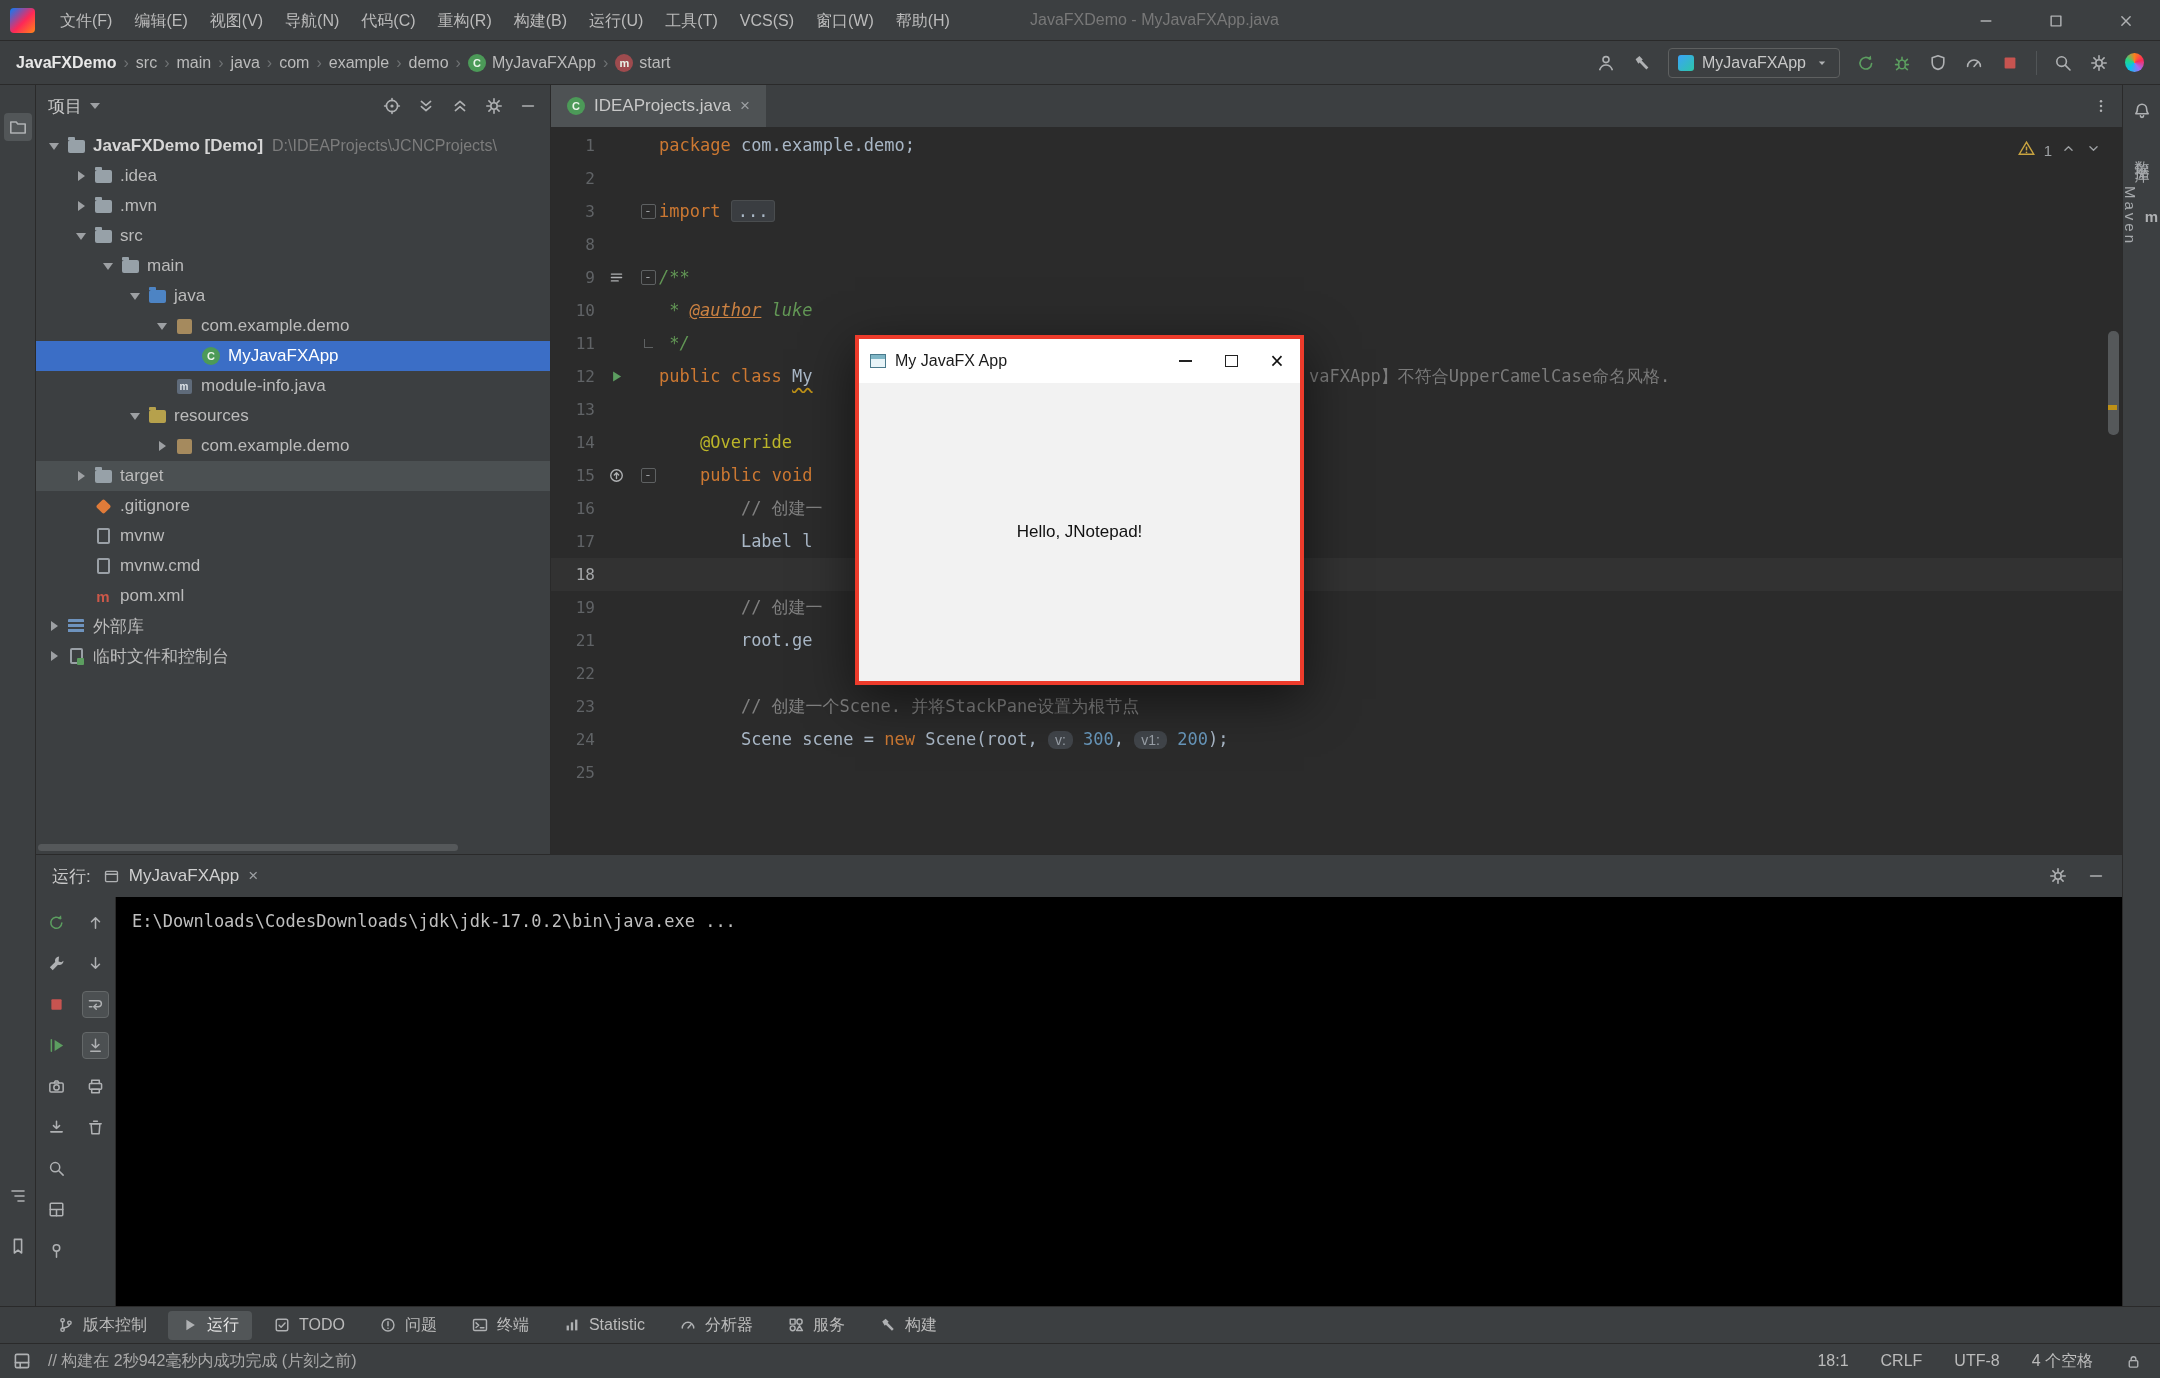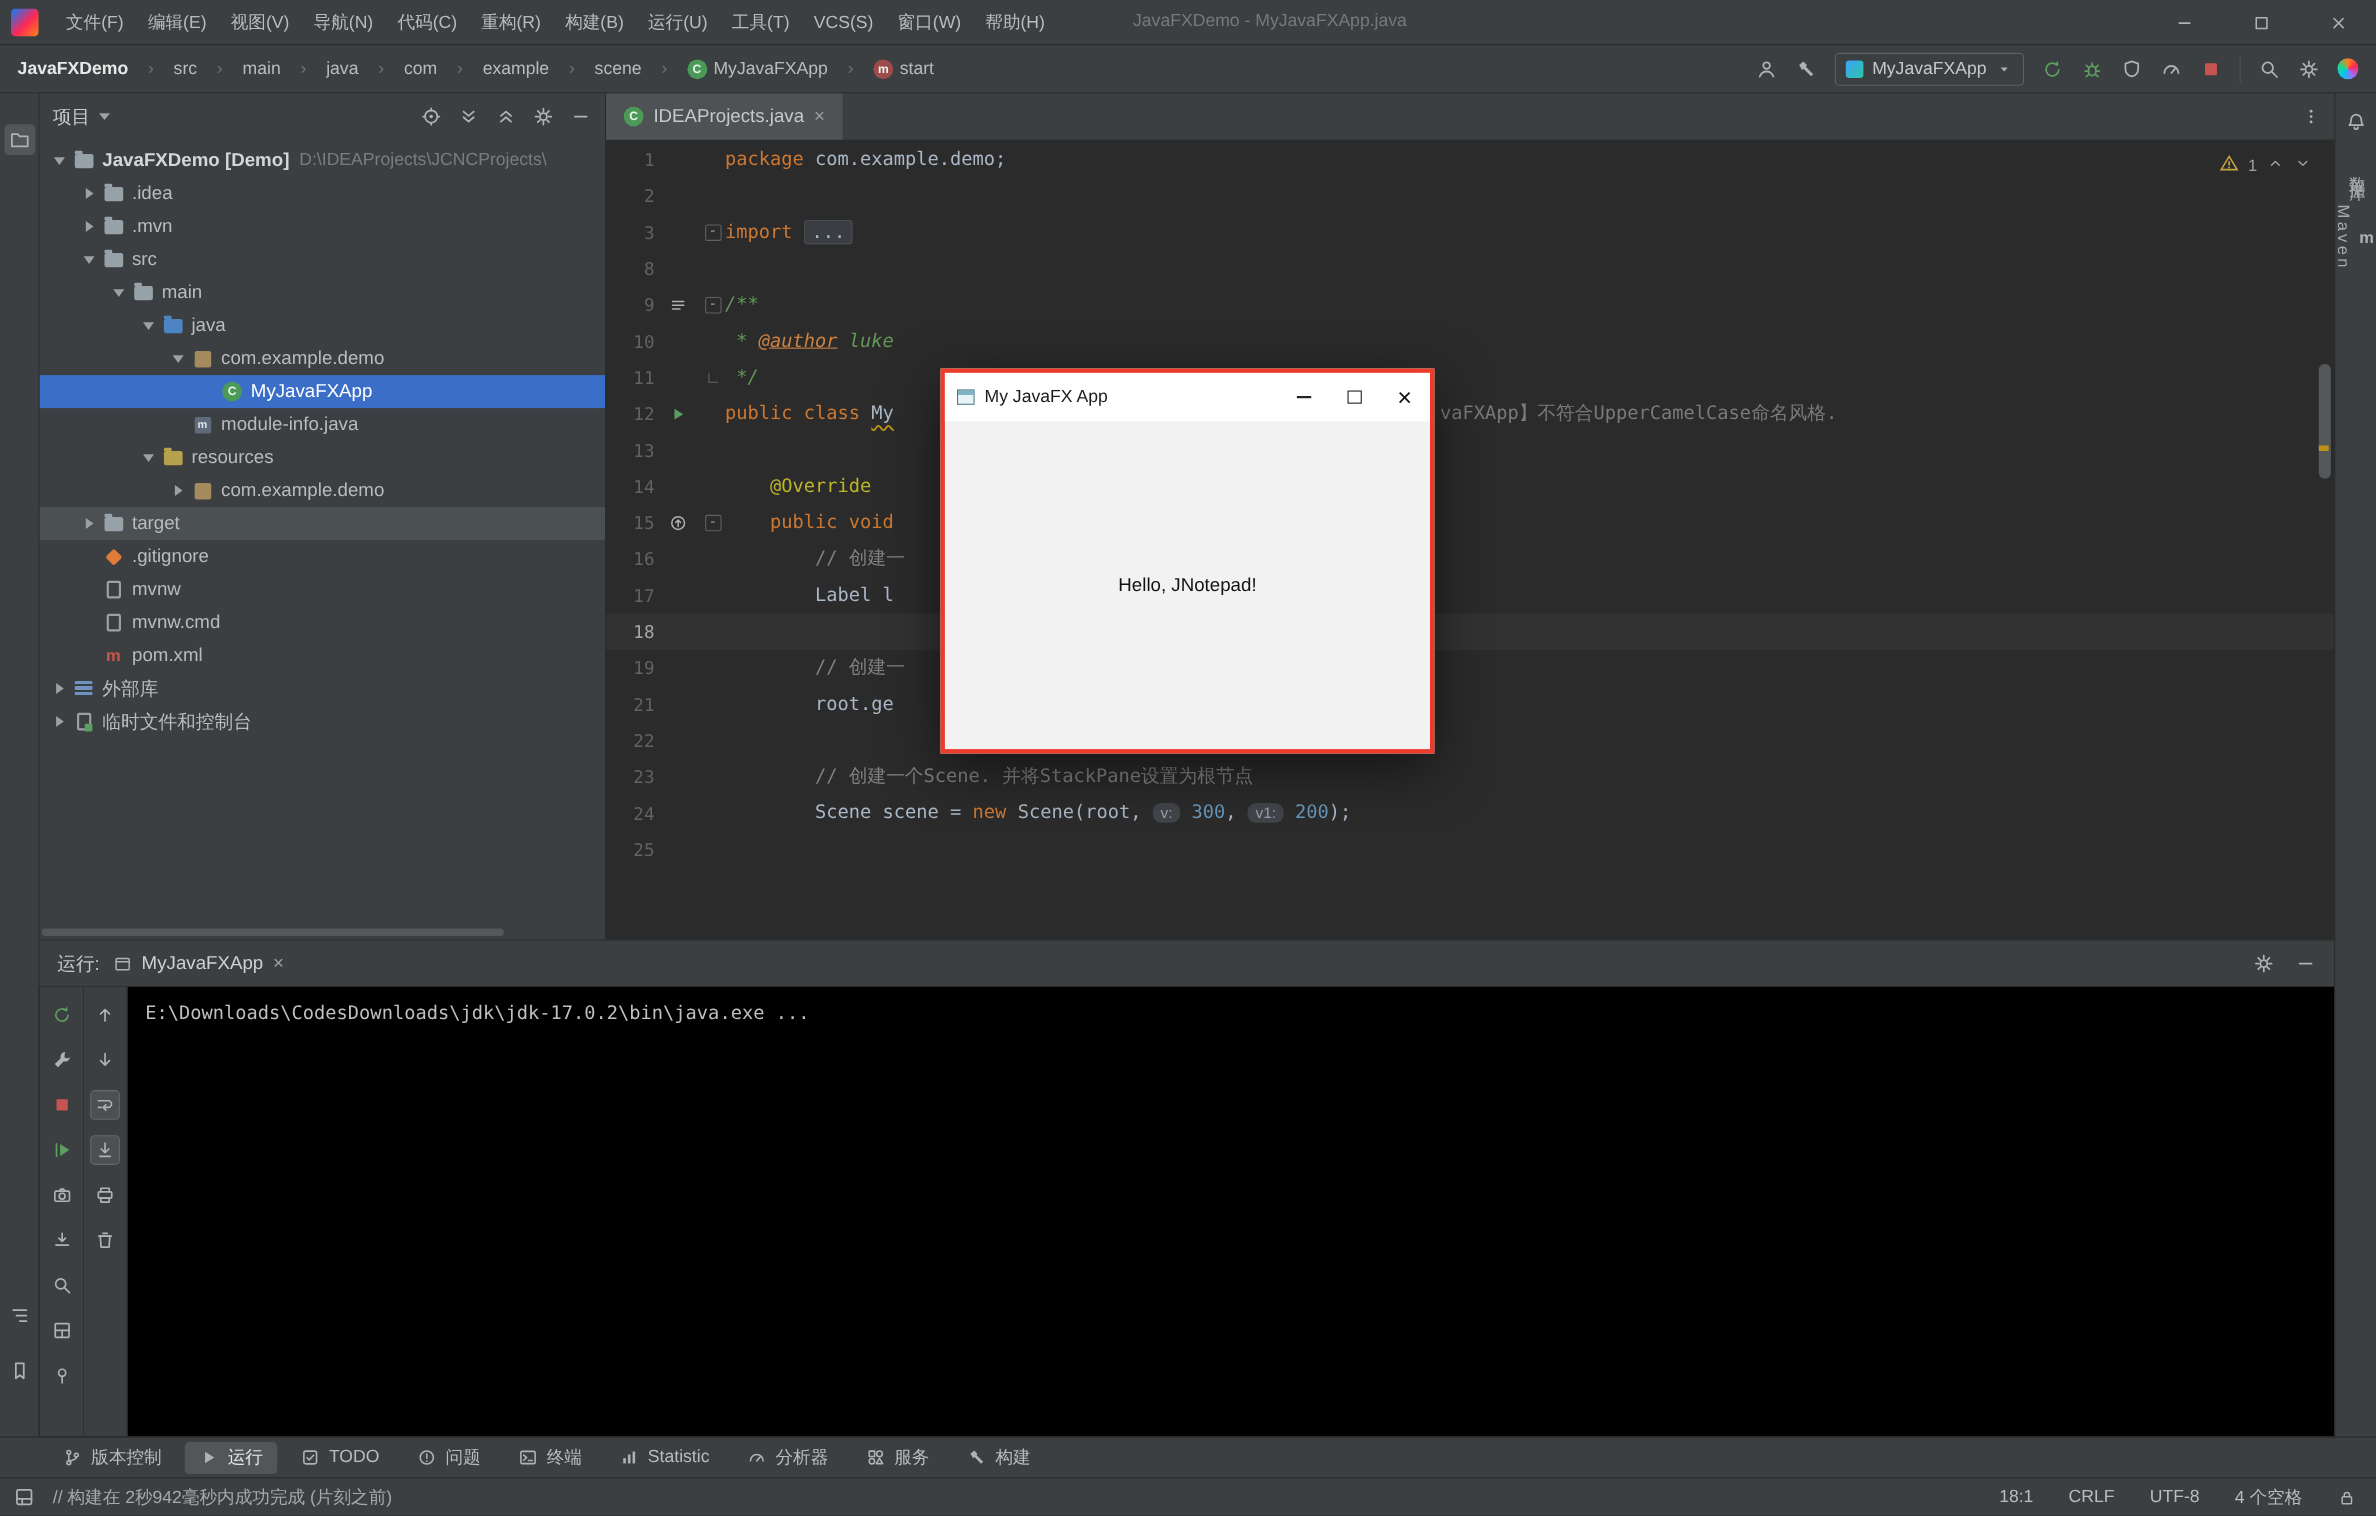--- a/index.html
+++ b/index.html
@@ -14,21 +14,21 @@
            background:linear-gradient(135deg,#087CFA,#FE2857 55%,#FF8618);}
   #menus{display:flex;margin-left:14px;}
   .menu-item{padding:0 11px;font-size:16px;color:#BBBBBB;line-height:41px;cursor:default;}
   #win-title{position:absolute;left:1030px;color:#787878;font-size:16px;}
   #win-controls{position:absolute;right:8px;top:0;height:41px;display:flex;align-items:center;gap:30px;padding-right:6px;}
   .wc-btn{width:40px;height:41px;display:flex;align-items:center;justify-content:center;color:#AFB1B3;}
 
   
   #navbar{height:44px;flex:0 0 44px;display:flex;align-items:center;background:#3C3F41;
           border-bottom:1px solid #2A2A2A;padding:0 16px;}
-  #crumbs{display:flex;align-items:center;gap:15px;font-size:16px;white-space:nowrap;}
+  #crumbs{display:flex;align-items:center;gap:4px;font-size:16px;white-space:nowrap;}
   .crumb{display:flex;align-items:center;gap:6px;color:#BBBBBB;}
   .crumb.first{color:#E8E8E8;font-weight:bold;}
   .crumb-sep{color:#6F7274;padding:0 3px;}
   #nav-right{margin-left:auto;display:flex;align-items:center;gap:16px;}
   .nav-divider{width:1px;height:24px;background:#515557;}
   .icon{display:inline-flex;align-items:center;justify-content:center;color:#AFB1B3;}
   .ic-green{color:#5C9E60;}
   .ic-red{color:#C75450;}
   .combo{display:flex;align-items:center;gap:8px;height:30px;border:1px solid #5E6060;border-radius:4px;padding:0 9px;}
   .combo-label{font-size:16px;color:#C8C8C8;}
@@ -223,21 +223,21 @@
         <span class="crumb-sep">›</span>
         <span class="crumb">
           <span>com</span>
         </span>
         <span class="crumb-sep">›</span>
         <span class="crumb">
           <span>example</span>
         </span>
         <span class="crumb-sep">›</span>
         <span class="crumb">
-          <span>scene</span>
+          <span>demo</span>
         </span>
         <span class="crumb-sep">›</span>
         <span class="crumb">
           <span class="fi-round fi-class">C</span>
           <span>MyJavaFXApp</span>
         </span>
         <span class="crumb-sep">›</span>
         <span class="crumb">
           <span class="fi-round fi-method">m</span>
           <span>start</span>

